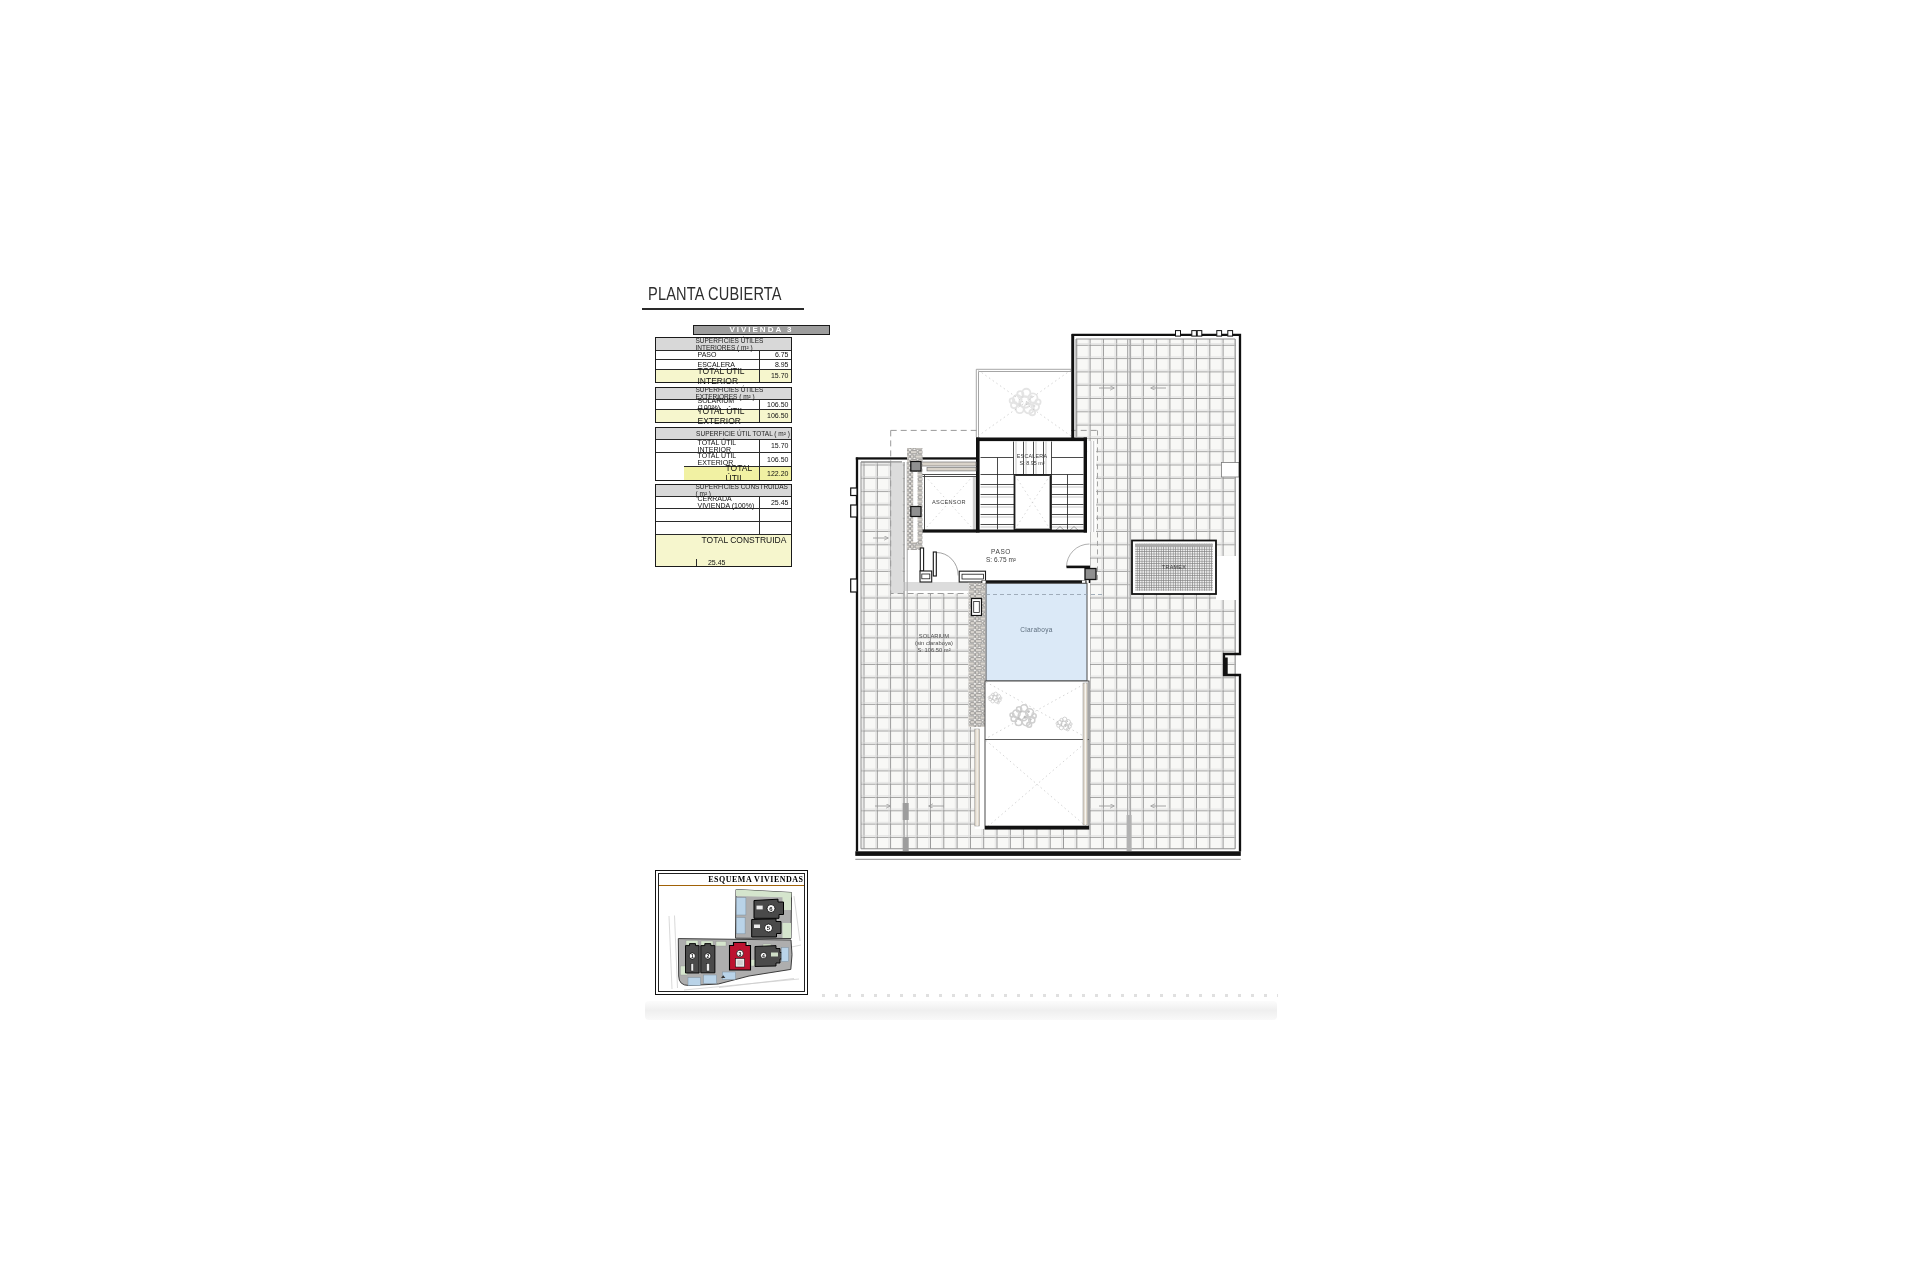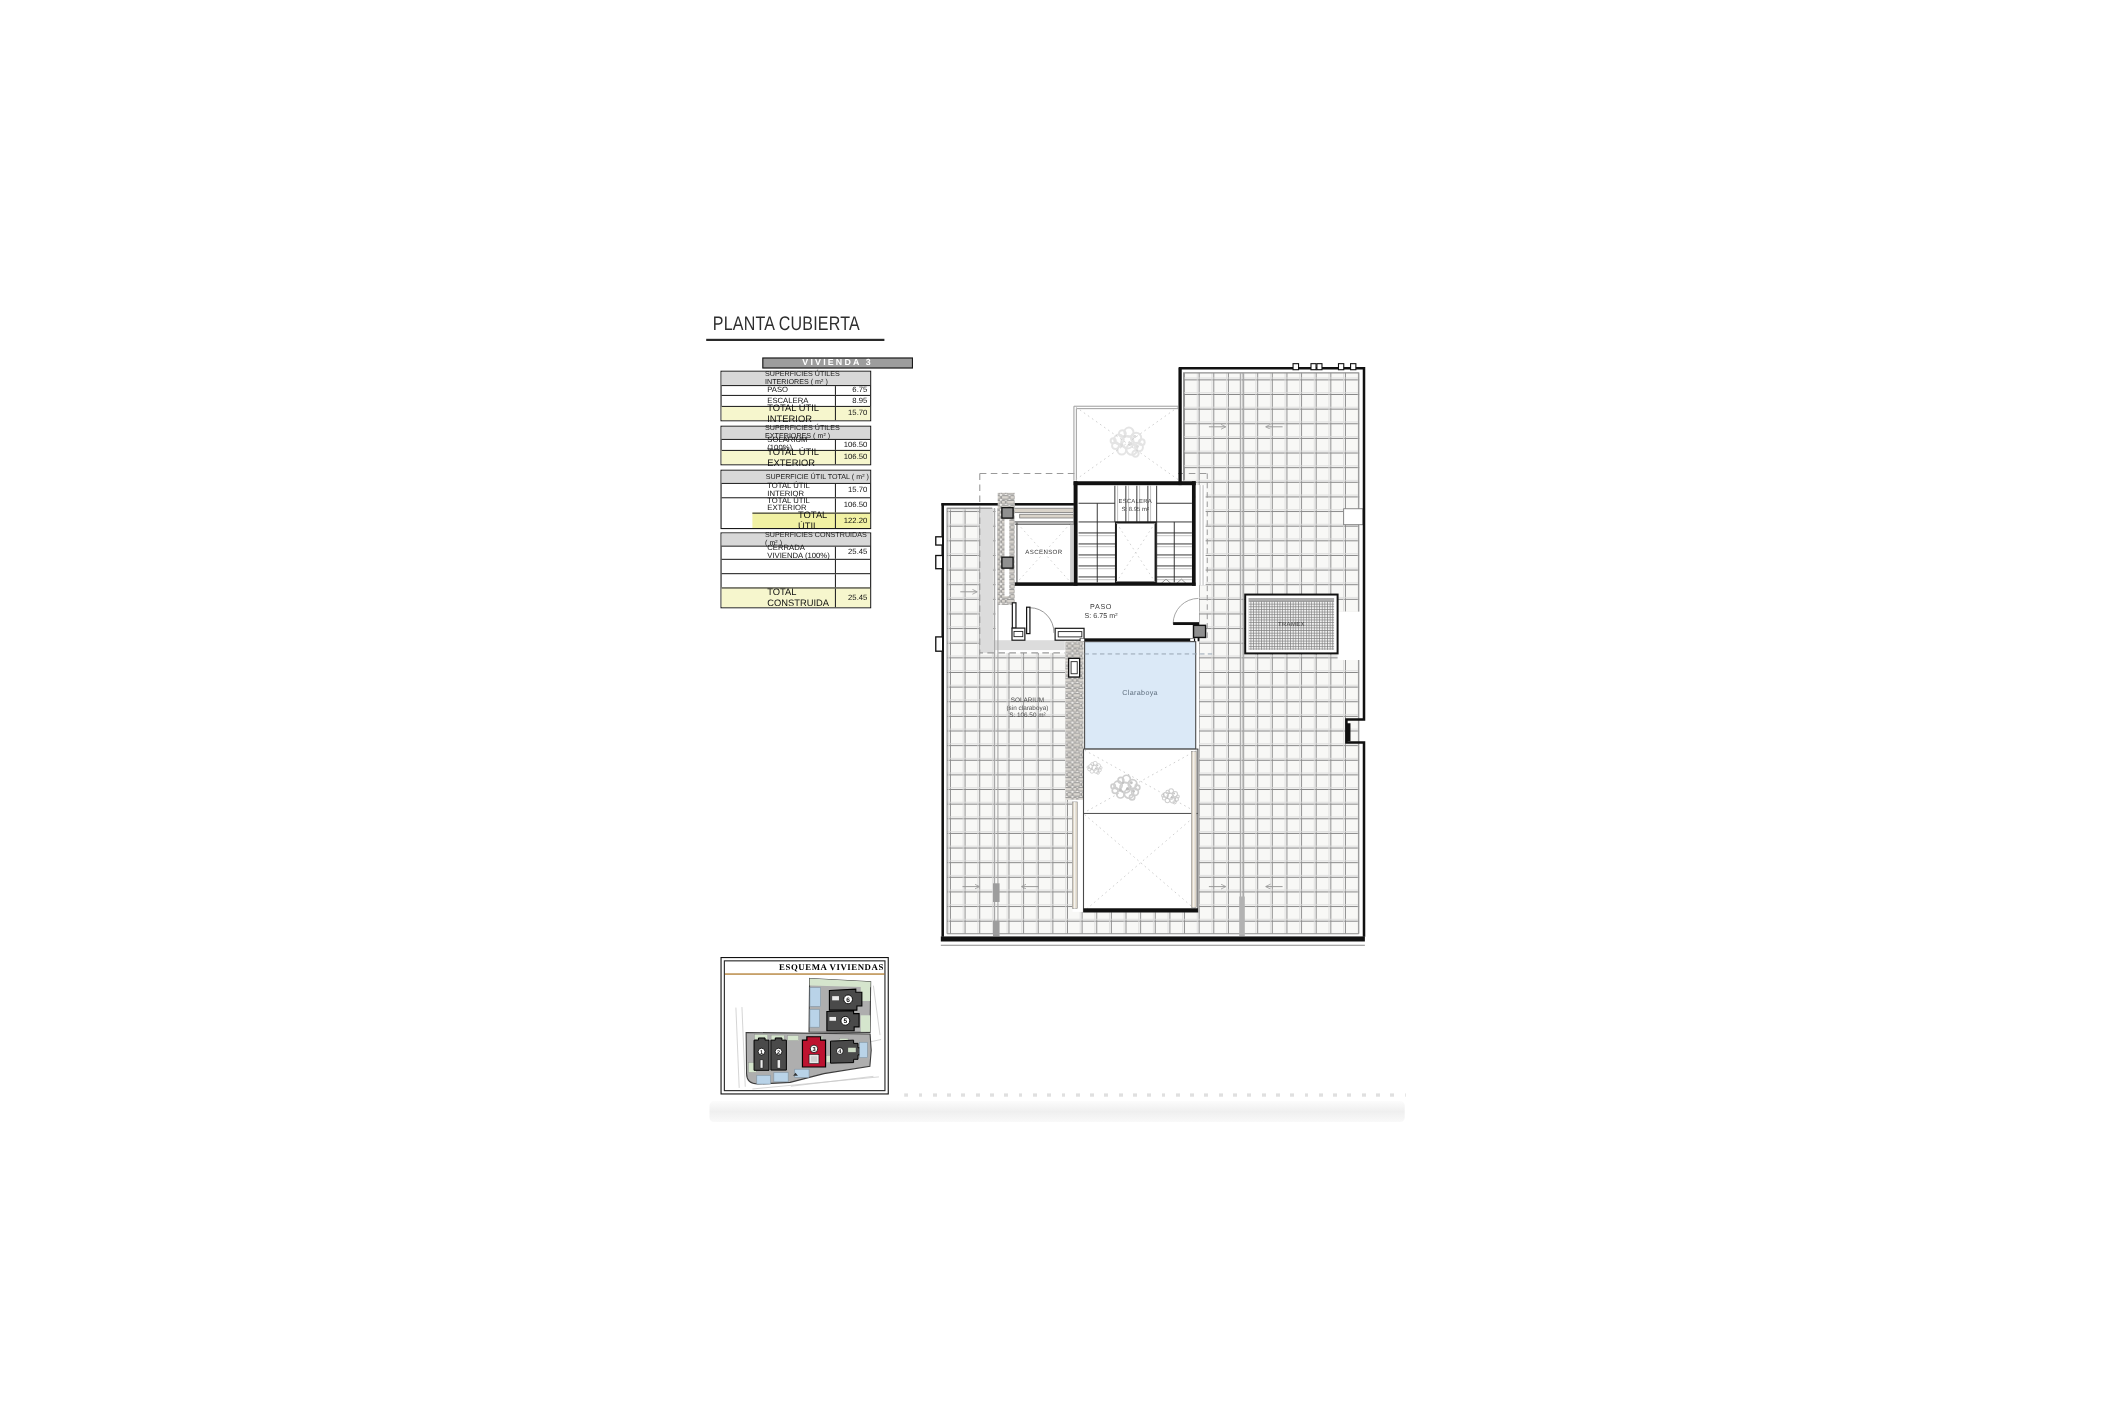--- a/index.html
+++ b/index.html
@@ -87,21 +87,21 @@
       <div class="val">25.45</div>
     </div>
   <div class="row" style="height:13.5px;">
       <div class="lbl">&nbsp;</div>
       <div class="val">&nbsp;</div>
     </div>
   <div class="row" style="height:12.5px;">
       <div class="lbl">&nbsp;</div>
       <div class="val">&nbsp;</div>
     </div>
-  <div class="row yel" style="height:18px;">
+  <div class="row yel" style="height:32px;flex-direction:column;">
       <div class="lbl big">TOTAL CONSTRUIDA</div>
       <div class="val">25.45</div>
     </div>
 </div>
 
 <div id="esq">
     <div id="esqi">
 <div id="esqhdr">ESQUEMA VIVIENDAS</div>
 <svg width="147" height="108" viewBox="0 0 147 108">
 <g stroke="#c9c9c9" stroke-width="0.7" fill="none">

